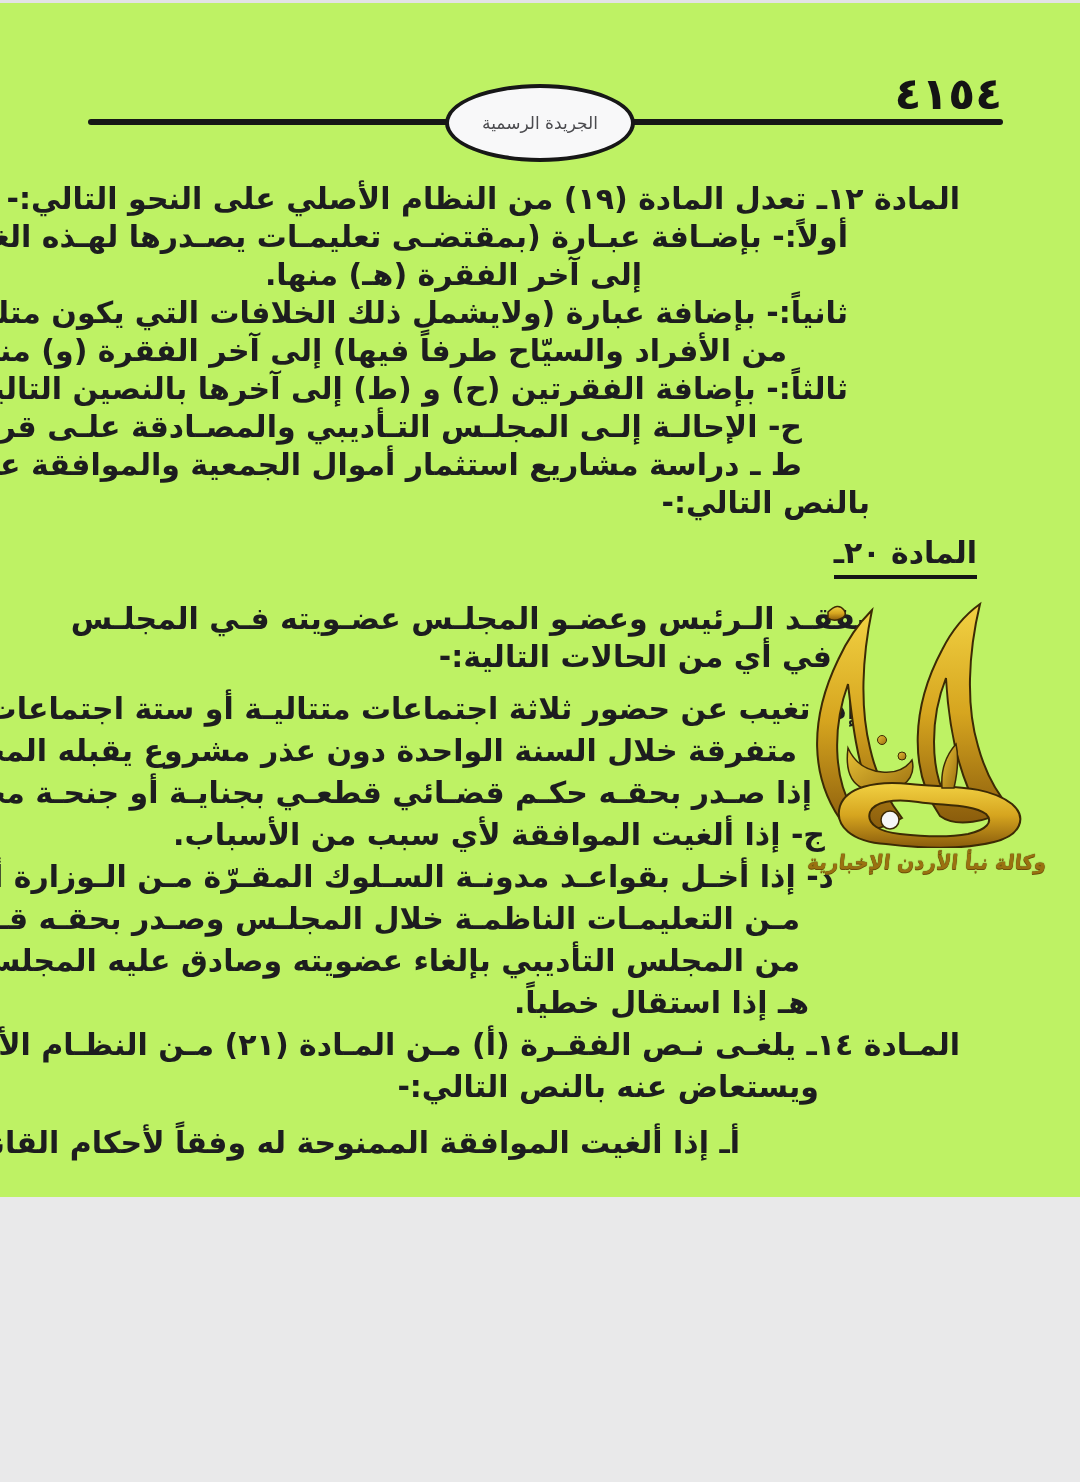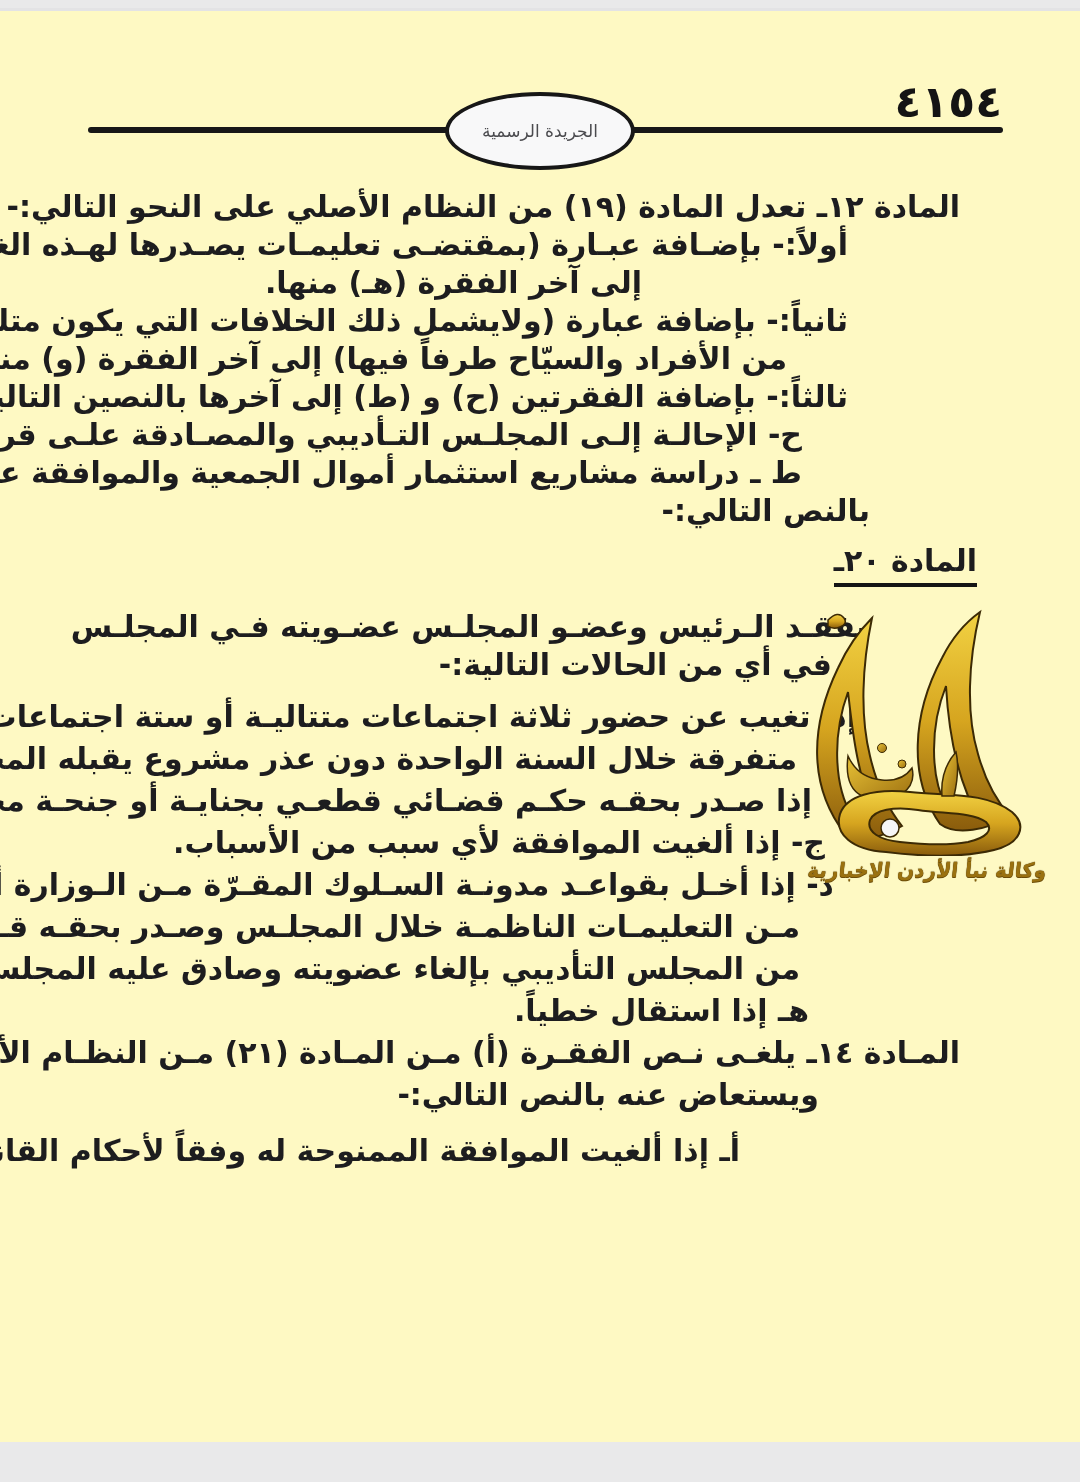--- a/index.html
+++ b/index.html
@@ -1,20 +1,20 @@
 <!DOCTYPE html>
 <html lang="ar" dir="rtl"><head>
 <meta charset="utf-8">
 <style>
   html,body{margin:0;padding:0;background:#e9e9ea;}
   .page{
     position:relative;
-    width:1080px;height:1434px;
-    margin:8px auto;
-    background:#fef9c3;
+    width:1080px;height:1197px;
+    margin:0 auto;
+    background:#bef264;
     overflow:hidden;
     font-family:"DejaVu Sans", sans-serif;
     color:#1c1c1c;
   }
   .top-edge{position:absolute;top:0;left:0;right:0;height:3px;background:#e3e3e5;}
 
   
   .page-number{
     position:absolute;top:68px;right:78px;
     font-size:44px;font-weight:700;color:#141414;

